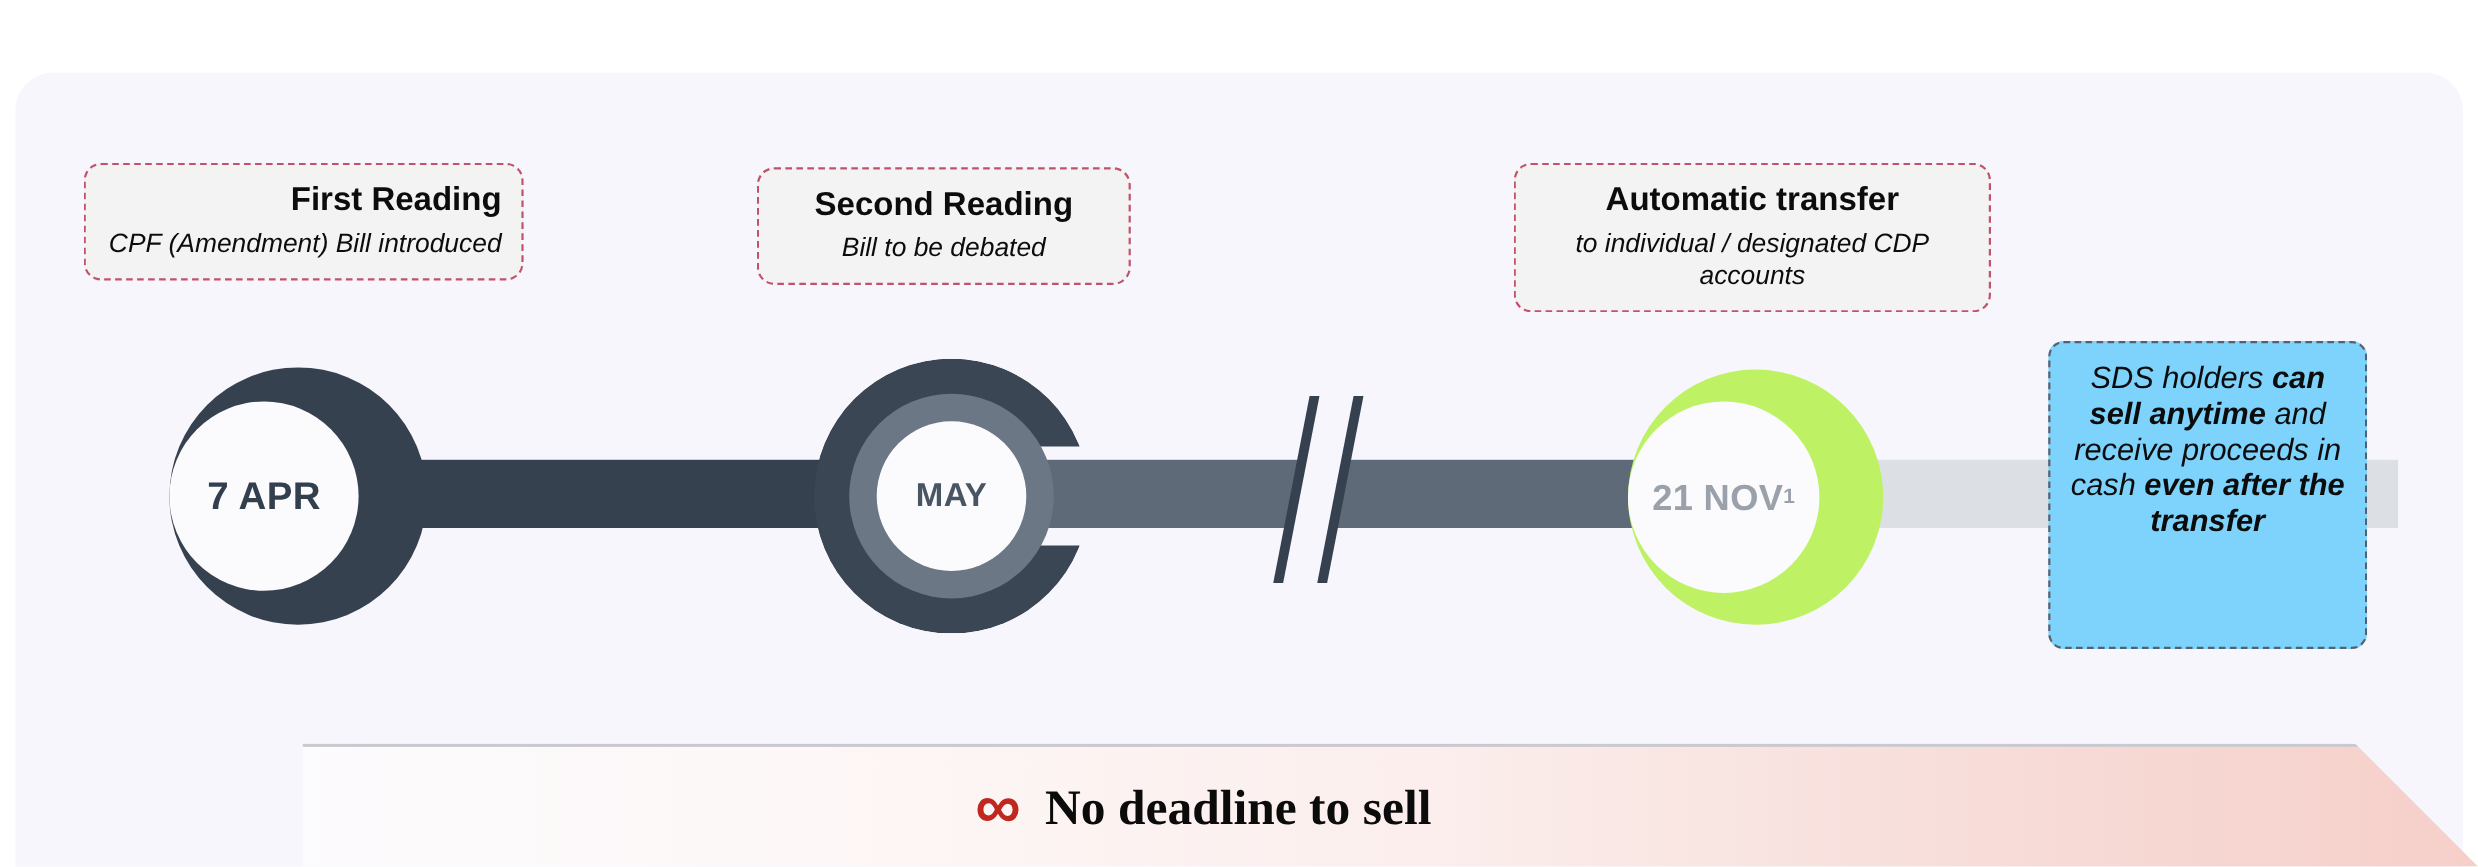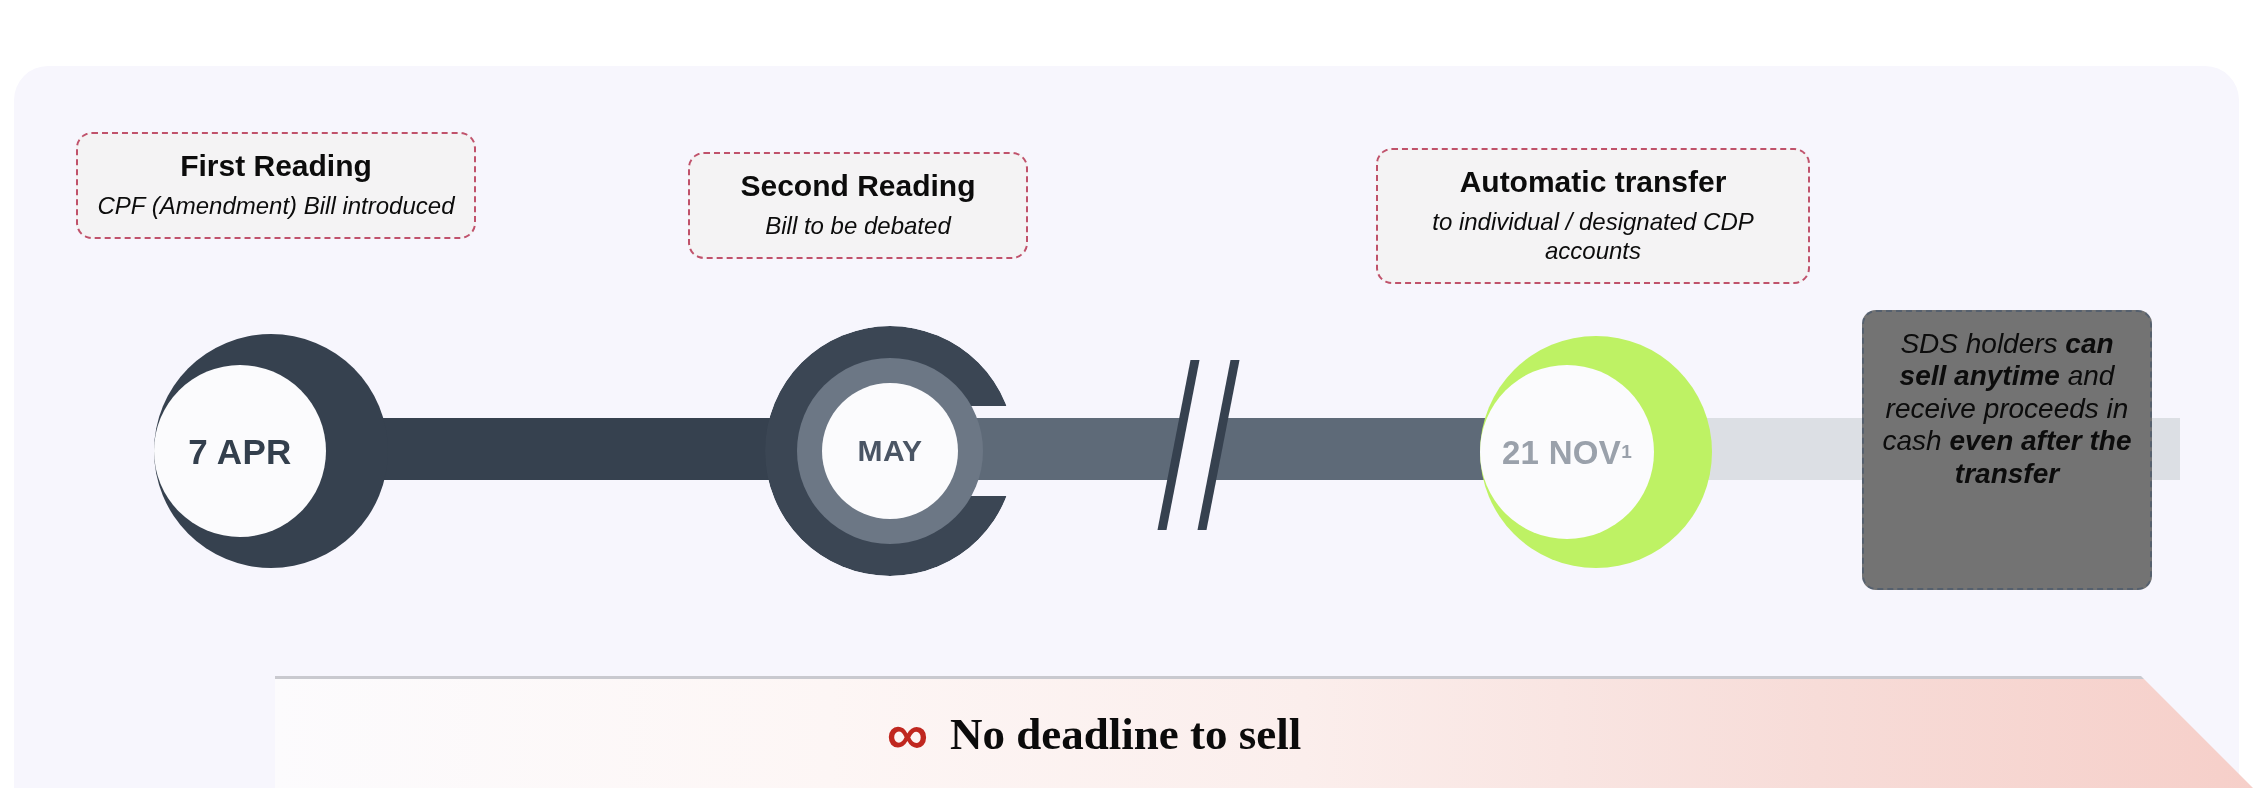--- a/index.html
+++ b/index.html
@@ -101,21 +101,21 @@
   }
   .node-1 .node-inner {
     width: 172px;
     height: 172px;
     font-size: 35px;
     color: #333f4d;
   }
 
   
   .node-2 {
-    left: 765px;
+    left: 740px;
     top: 326px;
     width: 250px;
     height: 250px;
   }
   .node-2 .ring-outer {
     position: absolute;
     left: 0; top: 0;
     width: 250px;
     height: 250px;
     border-radius: 50%;
@@ -181,33 +181,33 @@
     font-size: 30px;
     font-weight: bold;
     line-height: 1.18;
     margin-bottom: 9px;
   }
   .callout .c-body {
     font-size: 24px;
     line-height: 1.2;
     font-style: italic;
   }
-  .callout-1 { left: 76px;  top: 132px; width: 400px; }
+  .callout-1 { left: 76px;  top: 148px; width: 400px; text-align: right; }
   .callout-2 { left: 688px; top: 152px; width: 340px; }
   .callout-3 { left: 1376px; top: 148px; width: 434px; }
 
   
   .note-box {
     position: absolute;
     left: 1862px;
     top: 310px;
     width: 290px;
     height: 280px;
     box-sizing: border-box;
-    background: #737373;
+    background: #7dd3fc;
     border: 2px dashed #55606e;
     border-radius: 14px;
     padding: 16px 14px;
     text-align: center;
     font-style: italic;
     font-size: 28px;
     line-height: 1.16;
     color: #0c0c0c;
   }
   .note-box b { font-weight: bold; }

